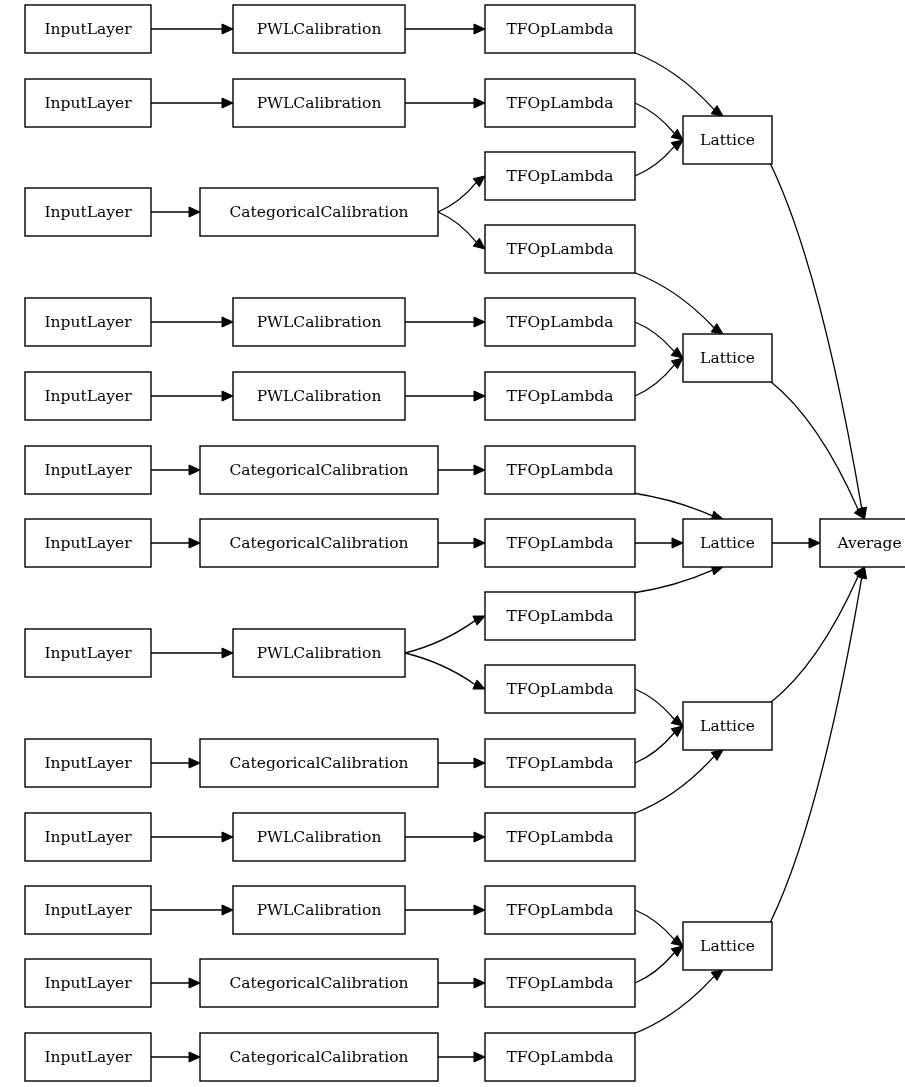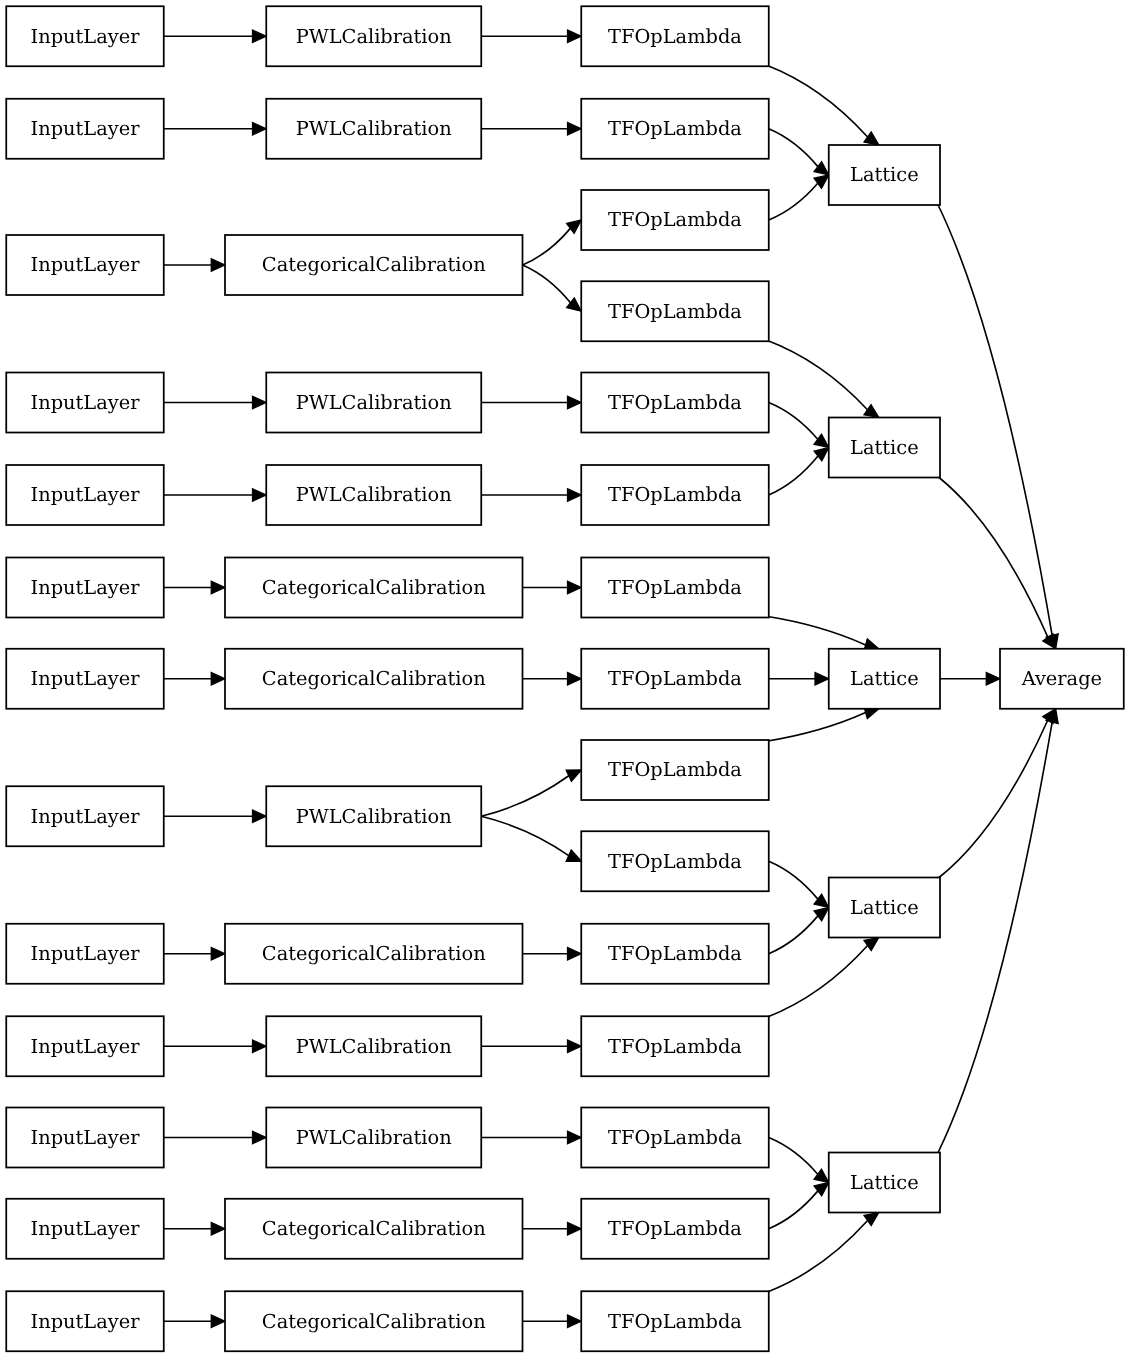--- a/index.html
+++ b/index.html
@@ -6,20 +6,21 @@
     margin: 0;
     padding: 0;
     background: #ffffff;
   }
   #graph-root {
     position: relative;
     width: 759px;
     height: 1087px;
     background: #ffffff;
     font-family: "DejaVu Serif", "Liberation Serif", serif;
+    padding-left: 20px;
   }
   svg.graph-canvas {
     display: block;
     width: 905px;
     height: 1087px;
   }
   .node-box {
     fill: #ffffff;
     stroke: #000000;
     stroke-width: 1.4;

